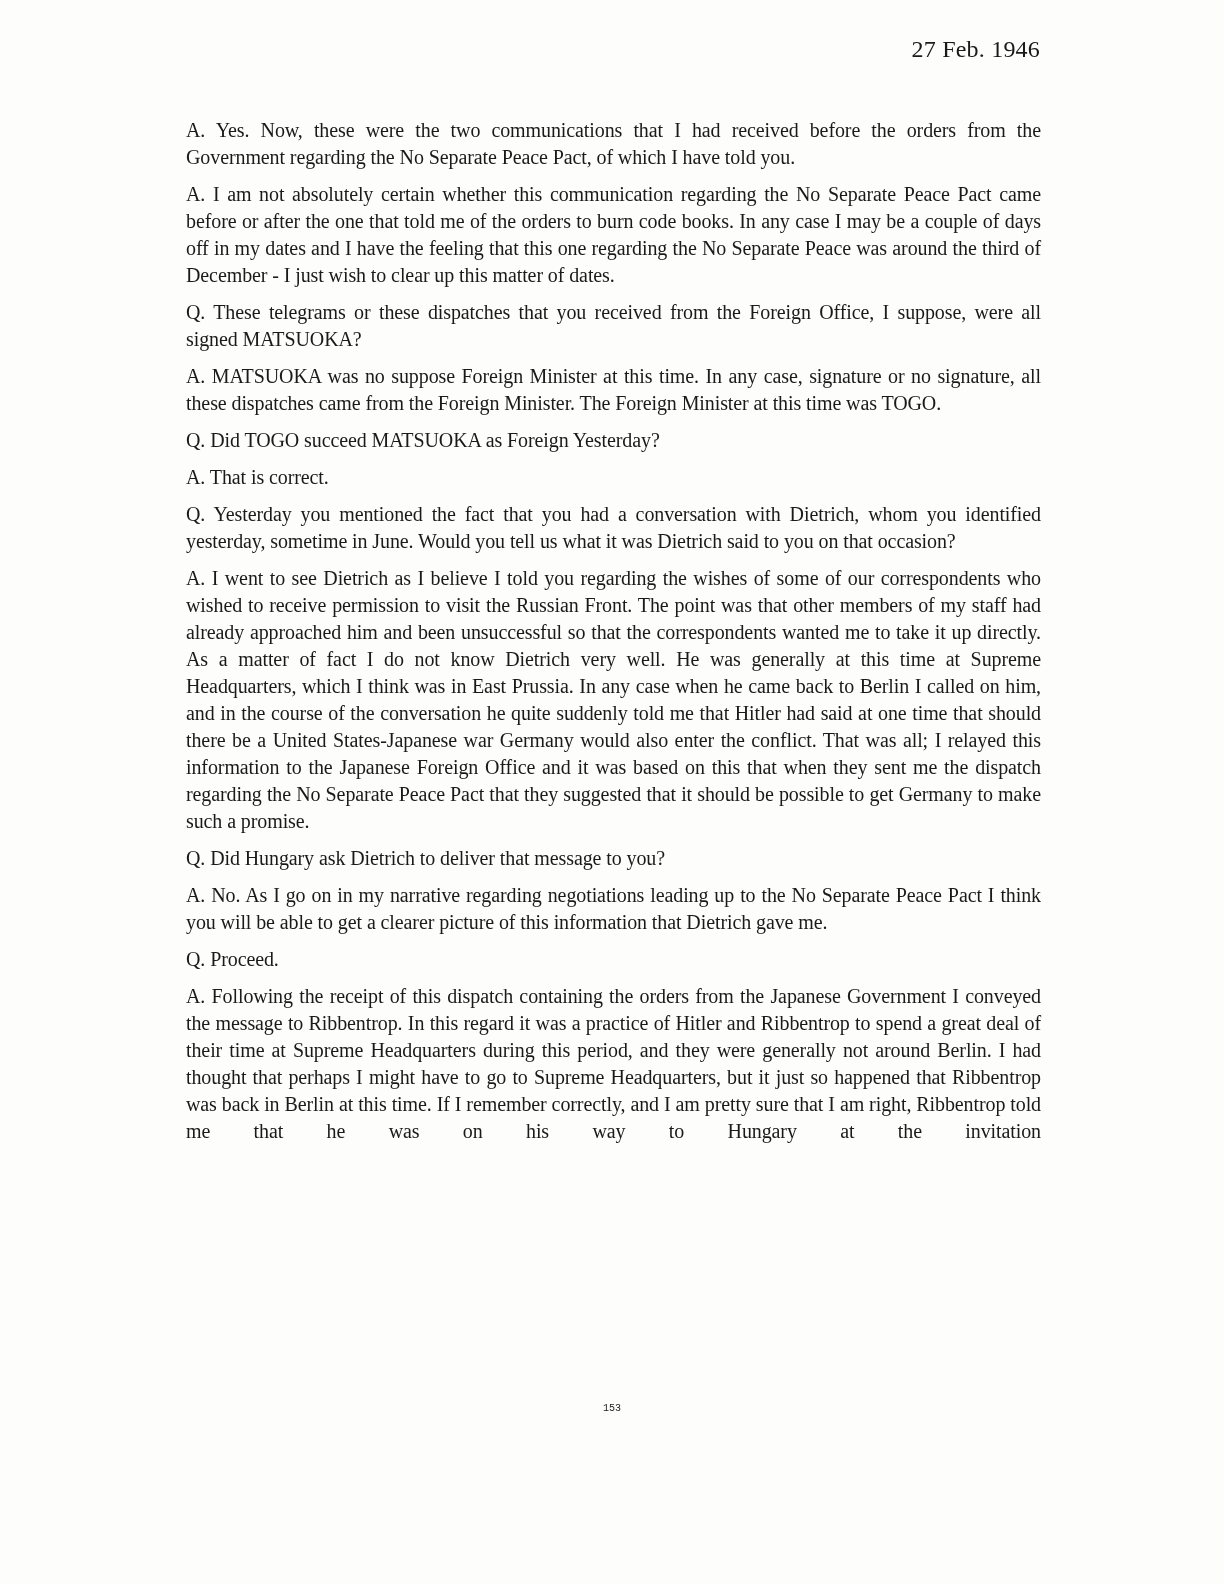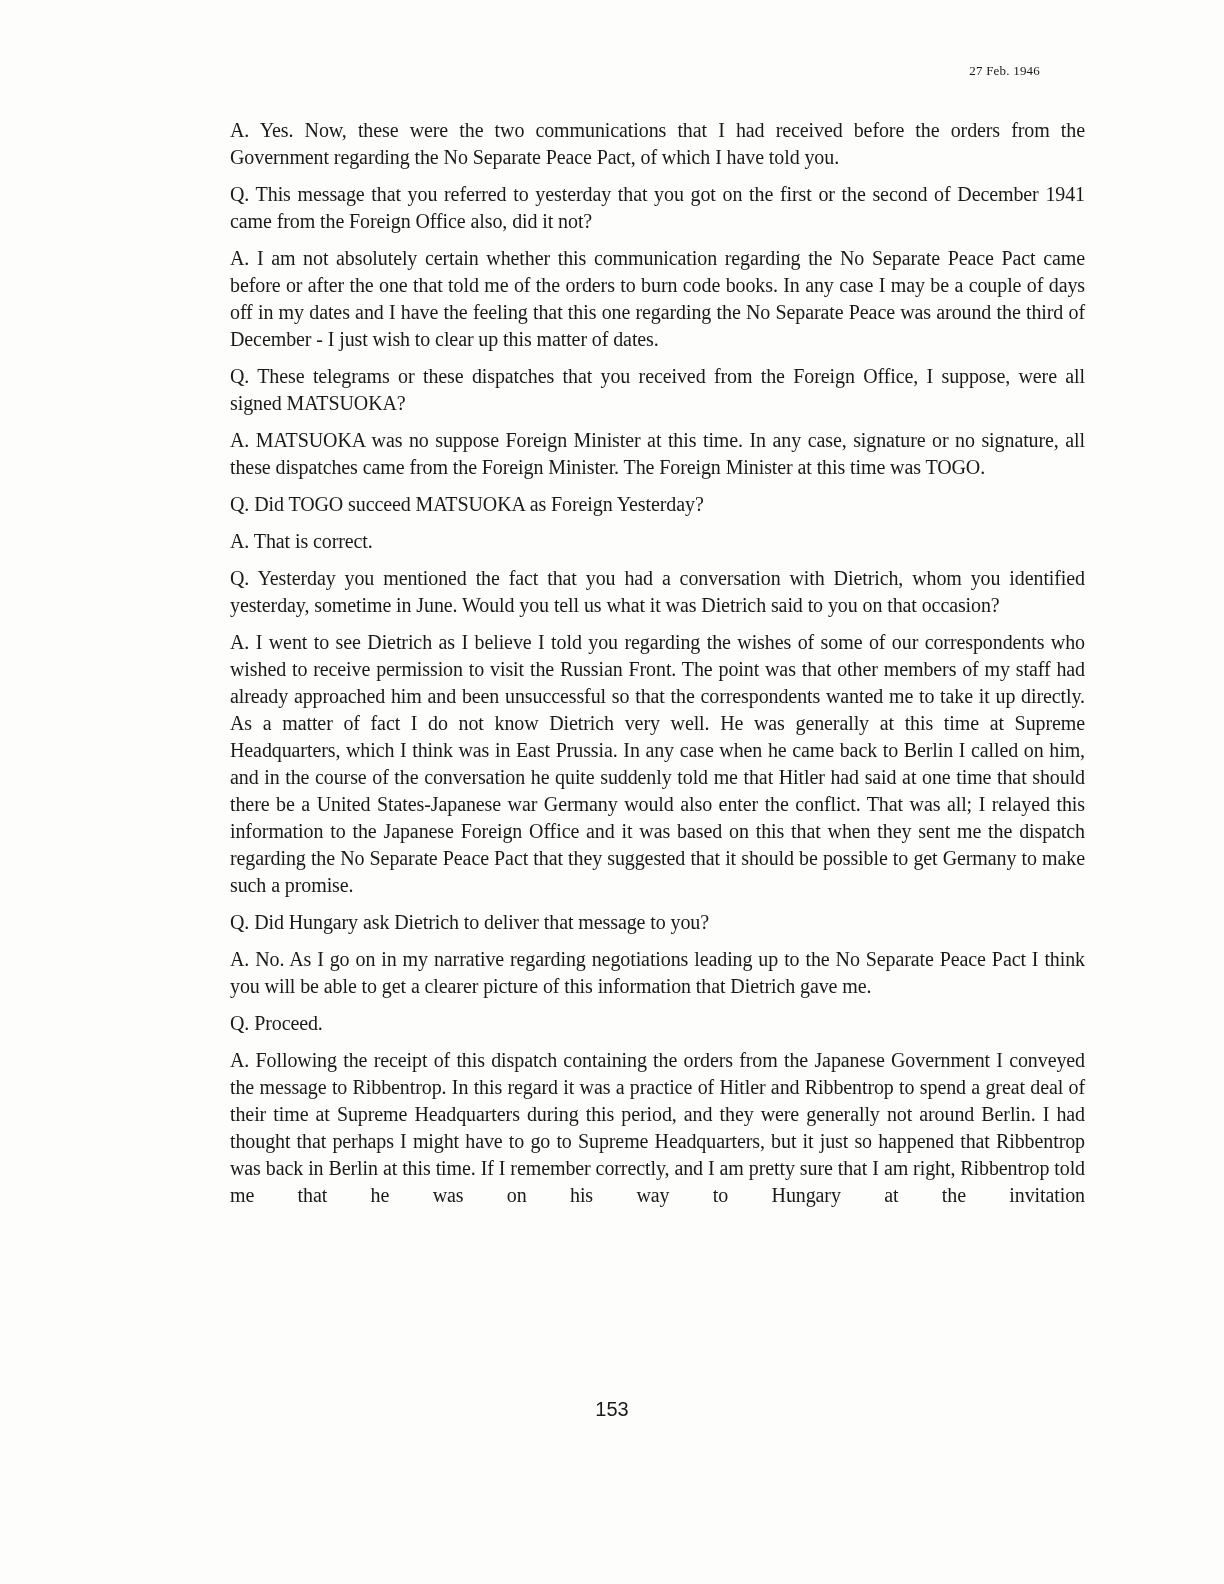--- a/index.html
+++ b/index.html
@@ -10,60 +10,58 @@
       width: 1224px;
       height: 1584px;
       background: #fdfdfb;
       position: relative;
       overflow: hidden;
       color: #1a1a1a;
       font-family: "Liberation Serif", "DejaVu Serif", serif;
     }
     .page-date {
       position: absolute;
-      top: 58px;
+      top: 36px;
       right: 184px;
-      font-size: 13px;
+      font-size: 24px;
       line-height: 26px;
       letter-spacing: 0.2px;
     }
     .content {
       position: absolute;
       left: 186px;
       top: 117px;
       width: 855px;
-      margin-left: 44px;
     }
     .para {
       margin: 0 0 10px 0;
       font-size: 20px;
       line-height: 27px;
       text-align: justify;
       text-align-last: left;
       letter-spacing: -0.1px;
     }
     .page-number {
       position: absolute;
       top: 1399px;
       left: 0;
       width: 1224px;
       text-align: center;
-      font-family: Liberation Sans, sans-serif;
-      font-size: 20px;
+      font-family: Liberation Mono, monospace;
+      font-size: 10px;
       line-height: 20px;
     }
   </style>
 </head>
 <body>
 
 <div class="page-date">27 Feb. 1946</div>
 
 <div class="content">
   <p class="para">A. Yes.  Now, these were the two communications that I had received before the orders from the Government regarding the No Separate Peace Pact, of which I have told you.</p>
-  <p class="para">Q. This message that you referred to yesterday that you got on the first or the second of December 1941 came from the Foreign Office also, did it not?</p>
   <p class="para">A. I am not absolutely certain whether this communication regarding the No Separate Peace Pact came before or after the one that told me of the orders to burn code books.  In any case I may be a couple of days off in my dates and I have the feeling that this one regarding the No Separate Peace was around the third of December - I just wish to clear up this matter of dates.</p>
   <p class="para">Q. These telegrams or these dispatches that you received from the Foreign Office, I suppose, were all signed MATSUOKA?</p>
   <p class="para">A. MATSUOKA was no suppose Foreign Minister at this time.  In any case, signature or no signature, all these dispatches came from the Foreign Minister.  The Foreign Minister at this time was TOGO.</p>
   <p class="para">Q. Did TOGO succeed MATSUOKA as Foreign Yesterday?</p>
   <p class="para">A. That is correct.</p>
   <p class="para">Q. Yesterday you mentioned the fact that you had a conversation with Dietrich, whom you identified yesterday, sometime in June.  Would you tell us what it was Dietrich said to you on that occasion?</p>
   <p class="para">A. I went to see Dietrich as I believe I told you regarding the wishes of some of our correspondents who wished to receive permission to visit the Russian Front.  The point was that other members of my staff had already approached him and been unsuccessful so that the correspondents wanted me to take it up directly.  As a matter of fact I do not know Dietrich very well.  He was generally at this time at Supreme Headquarters, which I think was in East Prussia.  In any case when he came back to Berlin I called on him, and in the course of the conversation he quite suddenly told me that Hitler had said at one time that should there be a United States-Japanese war Germany would also enter the conflict.  That was all; I relayed this information to the Japanese Foreign Office and it was based on this that when they sent me the dispatch regarding the No Separate Peace Pact that they suggested that it should be possible to get Germany to make such a promise.</p>
   <p class="para">Q. Did Hungary ask Dietrich to deliver that message to you?</p>
   <p class="para">A. No.  As I go on in my narrative regarding negotiations leading up to the No Separate Peace Pact I think you will be able to get a clearer picture of this information that Dietrich gave me.</p>
   <p class="para">Q. Proceed.</p>

